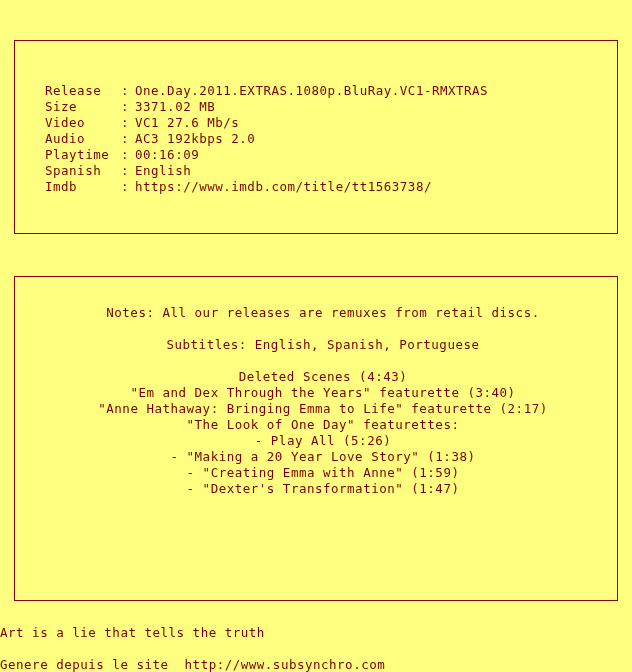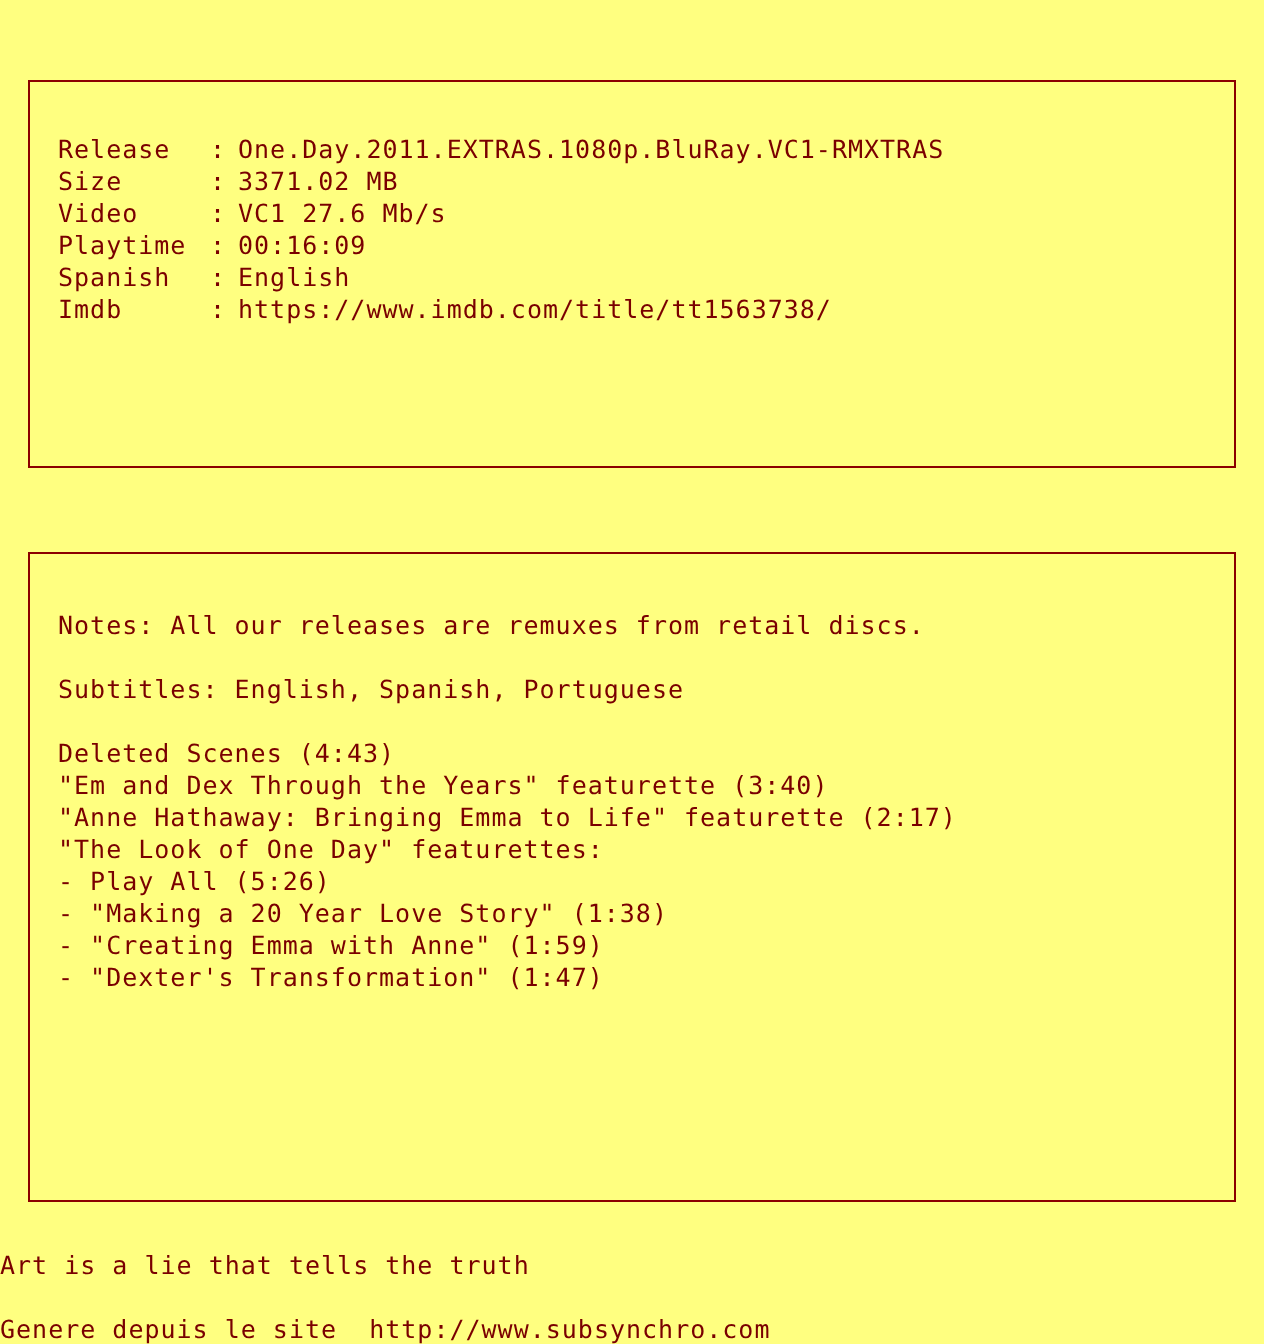--- a/index.html
+++ b/index.html
@@ -32,21 +32,21 @@
     width: 604px;
     height: 194px;
   }
   #notes-panel {
     left: 14px;
     top: 276px;
     width: 604px;
     height: 325px;
   }
   .info-list {
-    margin: 0;
+    margin: 16px;
     padding: 26px 0 0 14px;
     list-style: none;
   }
   .info-row {
     font-size: 12.5px;
     line-height: 16px;
     white-space: pre;
     letter-spacing: 0.5px;
   }
   .info-label {
@@ -57,20 +57,21 @@
     display: inline-block;
     width: 14px;
   }
   .notes-body {
     margin: 0;
     padding: 28px 0 0 14px;
     font-size: 12.5px;
     line-height: 16px;
     white-space: pre;
     letter-spacing: 0.5px;
+    text-align: center;
   }
   .notes-line {
     min-height: 16px;
   }
   .footer {
     position: absolute;
     left: 0;
     width: 632px;
     text-align: left;
     font-size: 12.5px;
@@ -87,20 +88,21 @@
 </head>
 <body>
 
 <div class="page">
 
   <div class="panel" id="info-panel">
     <ul class="info-list">
         <li class="info-row"><span class="info-label">Release</span><span class="info-sep">:</span><span class="info-value">One.Day.2011.EXTRAS.1080p.BluRay.VC1-RMXTRAS</span></li>
         <li class="info-row"><span class="info-label">Size</span><span class="info-sep">:</span><span class="info-value">3371.02 MB</span></li>
         <li class="info-row"><span class="info-label">Video</span><span class="info-sep">:</span><span class="info-value">VC1 27.6 Mb/s</span></li>
+        <li class="info-row"><span class="info-label">Audio</span><span class="info-sep">:</span><span class="info-value">AC3 192kbps 2.0</span></li>
         <li class="info-row"><span class="info-label">Playtime</span><span class="info-sep">:</span><span class="info-value">00:16:09</span></li>
         <li class="info-row"><span class="info-label">Spanish</span><span class="info-sep">:</span><span class="info-value">English</span></li>
         <li class="info-row"><span class="info-label">Imdb</span><span class="info-sep">:</span><span class="info-value">https://www.imdb.com/title/tt1563738/</span></li>
       </ul>
   </div>
 
   <div class="panel" id="notes-panel">
     <div class="notes-body"><div class="notes-line">Notes: All our releases are remuxes from retail discs.</div><div class="notes-line"></div><div class="notes-line">Subtitles: English, Spanish, Portuguese</div><div class="notes-line"></div><div class="notes-line">Deleted Scenes (4:43)</div><div class="notes-line">"Em and Dex Through the Years" featurette (3:40)</div><div class="notes-line">"Anne Hathaway: Bringing Emma to Life" featurette (2:17)</div><div class="notes-line">"The Look of One Day" featurettes:</div><div class="notes-line">- Play All (5:26)</div><div class="notes-line">- "Making a 20 Year Love Story" (1:38)</div><div class="notes-line">- "Creating Emma with Anne" (1:59)</div><div class="notes-line">- "Dexter's Transformation" (1:47)</div></div>
   </div>
 

